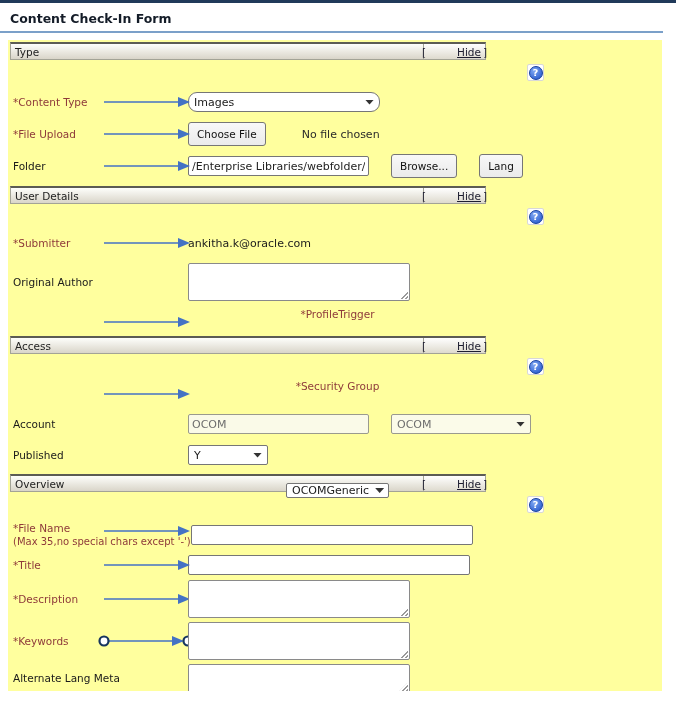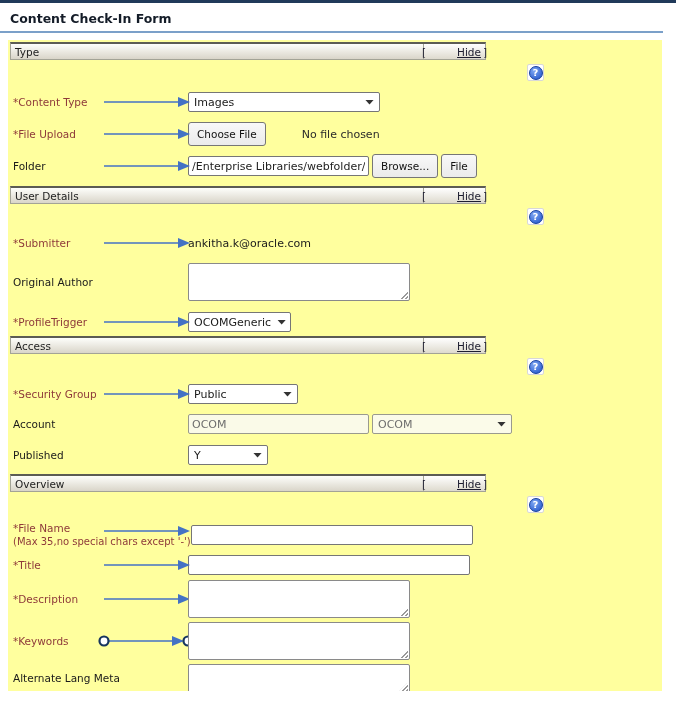--- a/index.html
+++ b/index.html
@@ -32,51 +32,51 @@
                display:flex; align-items:center; justify-content:center; cursor:pointer; }
   .help-icon .bubble { width:14px; height:14px; border-radius:50%;
                background:radial-gradient(circle at 35% 30%, #7fa8f2, #1d50c8);
                border:1px solid #163f9e; color:#ffffff; font-weight:bold; font-size:9.5px;
                display:flex; align-items:center; justify-content:center; }
 
   
   .frow { display:flex; align-items:center; position:relative; padding-left:5px; }
   .flabel { flex:0 0 175px; font-size:10.5px; color:#1a1a1a; line-height:1.2; }
   .flabel.req { color:#8e3a3a; }
-  .r26 { height:26px; } .r28 { height:28px; } .r30 { height:30px; }
+  .r26 { height:26px; } .r28 { height:28px;flex-direction:column; } .r30 { height:30px; }
   .r32 { height:32px; } .r34 { height:34px; } .r42 { height:42px; }
   .r52 { height:52px; } .r33 { height:33px; }
 
   
   .arrow { position:absolute; left:96px; top:50%; margin-top:-6px; }
   .arrow line { stroke:#4472c4; stroke-width:1.6; }
   .arrow polygon { fill:#4472c4; }
   .arrow circle { fill:#ffffff; stroke:#17355e; stroke-width:2.2; }
   .arrow.at-top { top:7px; margin-top:0; }
   .arrow.kw { left:90px; margin-top:-8px; }
 
   
   .txt { height:20px; border:1px solid #767676; border-radius:2px; background:#ffffff;
          font-family:inherit; font-size:11px; padding:0 3px; color:#222; }
   .txt.w282 { width:282px; } .txt.w181 { width:181px; }
   .txt.disabled { background:#fafae8; border-color:#9a9a8e; color:#6e6e6e; }
 
   .sel { height:20px; border:1px solid #767676; border-radius:2px; background:#ffffff;
          display:flex; align-items:center; justify-content:space-between;
          padding:0 5px; cursor:pointer; color:#1a1a1a; }
-  .sel.w192 { width:192px; } .sel.w110 { width:110px; } .sel.w103 { width:103px; }
+  .sel.w192 { width:192px;border-radius:9px; } .sel.w110 { width:110px; } .sel.w103 { width:103px; }
   .sel.w140 { width:140px; } .sel.w80 { width:80px; }
   .sel.disabled { background:#fbfbe9; border-color:#9a9a8e; color:#6e6e6e; }
   .chev { width:9px; height:5px; background:#333333;
           clip-path:polygon(0 0,100% 0,50% 100%); margin-left:6px; flex:0 0 auto; }
 
   .btn { height:24px; border:1px solid #767676; border-radius:3px;
          background:linear-gradient(#f8f8f8,#ebebeb); font-family:inherit; font-size:10.5px;
          padding:0 8px; color:#111; cursor:pointer; }
-  .gap6 { margin-left:3px; }
+  .gap6 { margin-left:22px; }
   .file-status { margin-left:8px; color:#2a2a2a;padding-left:28px; }
   .plain-value { color:#1a1a1a; }
 
   .tawrap { position:relative; display:inline-flex; }
   .ta { width:222px; border:1px solid #8a8a8a; border-radius:2px; background:#ffffff;
         font-family:inherit; font-size:11px; resize:none; padding:2px 3px; }
   .ta.h38 { height:38px; } .ta.h30 { height:30px; }
   .resize-handle { position:absolute; right:2px; bottom:2px; width:9px; height:9px;
         clip-path:polygon(100% 0,100% 100%,0 100%);
         background:repeating-linear-gradient(135deg,#ffffff 0 1.5px,#9a9a9a 1.5px 3px);
@@ -130,21 +130,21 @@
   </div>
 
   <div class="frow r32">
     <span class="flabel">Folder</span>
     <svg class="arrow" width="86" height="12" viewBox="0 0 86 12">
         <line x1="0" y1="6" x2="74" y2="6"></line>
         <polygon points="74,1 86,6 74,11"></polygon>
       </svg>
     <input class="txt w181" value="/Enterprise Libraries/webfolder/dms/p" style="">
     <button class="btn gap6">Browse...</button>
-    <button class="btn gap6">File</button>
+    <button class="btn gap6">Lang</button>
   </div>
 
   <div class="section-bar barpad4">
     <span class="bar-title">User Details</span>
     <span class="hide-box">
         <span>[</span>
         <a>Hide</a>
         <span>]</span>
       </span>
   </div>

